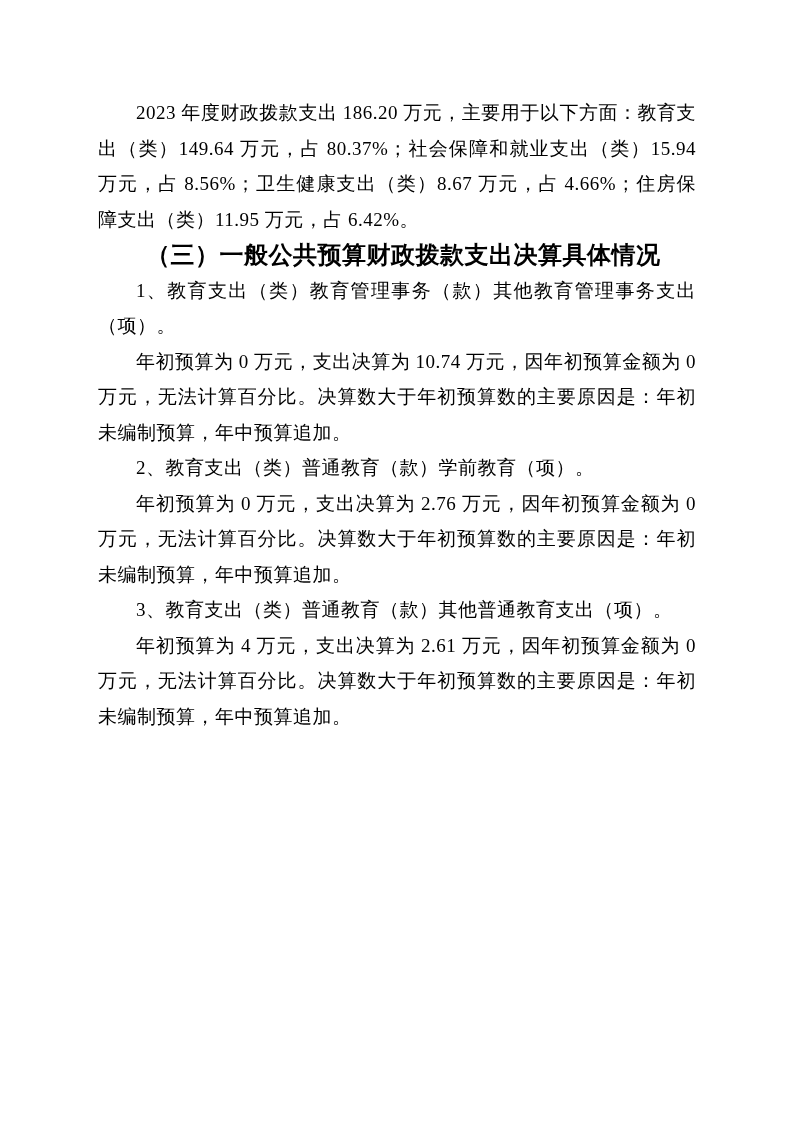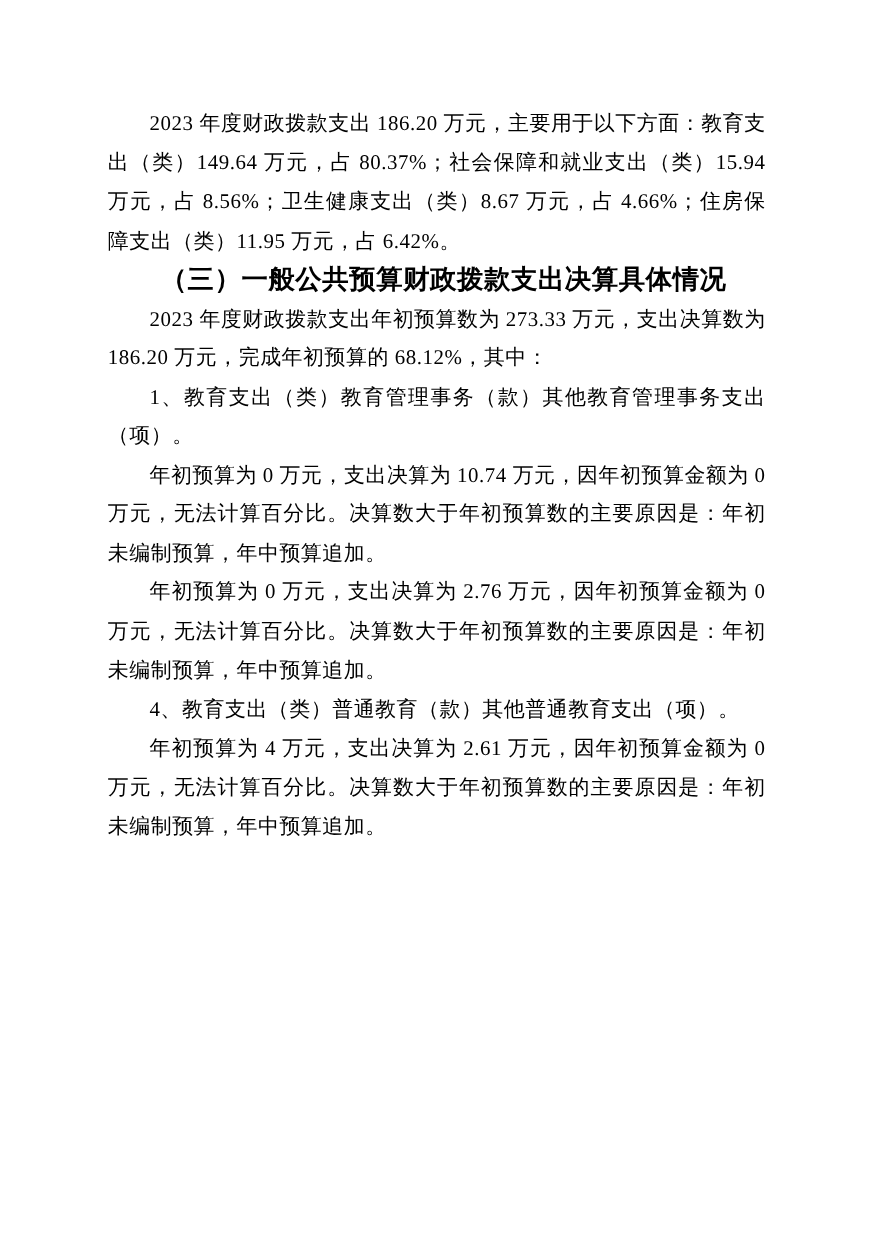--- a/index.html
+++ b/index.html
@@ -38,28 +38,28 @@
   }
 </style>
 </head>
 <body>
 
 <div class="page">
   <p>2023 年度财政拨款支出 186.20 万元，主要用于以下方面：教育支出（类）149.64 万元，占 80.37%；社会保障和就业支出（类）15.94 万元，占 8.56%；卫生健康支出（类）8.67 万元，占 4.66%；住房保障支出（类）11.95 万元，占 6.42%。</p>
 
   <h3 class="section-heading">（三）一般公共预算财政拨款支出决算具体情况</h3>
 
-  <p>2023 年度财政拨款支出年初预算数为 273.33 万元，支出决算数为 186.20 万元，完成年初预算的 68.12%，其中：</p>
 
   <p>1、教育支出（类）教育管理事务（款）其他教育管理事务支出（项）。</p>
 
   <p>年初预算为 0 万元，支出决算为 10.74 万元，因年初预算金额为 0 万元，无法计算百分比。决算数大于年初预算数的主要原因是：年初未编制预算，年中预算追加。</p>
 
+  <p>2、教育支出（类）普通教育（款）学前教育（项）。</p>
 
   <p>年初预算为 0 万元，支出决算为 2.76 万元，因年初预算金额为 0 万元，无法计算百分比。决算数大于年初预算数的主要原因是：年初未编制预算，年中预算追加。</p>
 
 
 
-  <p>4、教育支出（类）普通教育（款）其他普通教育支出（项）。</p>
+  <p>3、教育支出（类）普通教育（款）其他普通教育支出（项）。</p>
 
   <p>年初预算为 4 万元，支出决算为 2.61 万元，因年初预算金额为 0 万元，无法计算百分比。决算数大于年初预算数的主要原因是：年初未编制预算，年中预算追加。</p>
 
 </div>
 
 </body></html>

